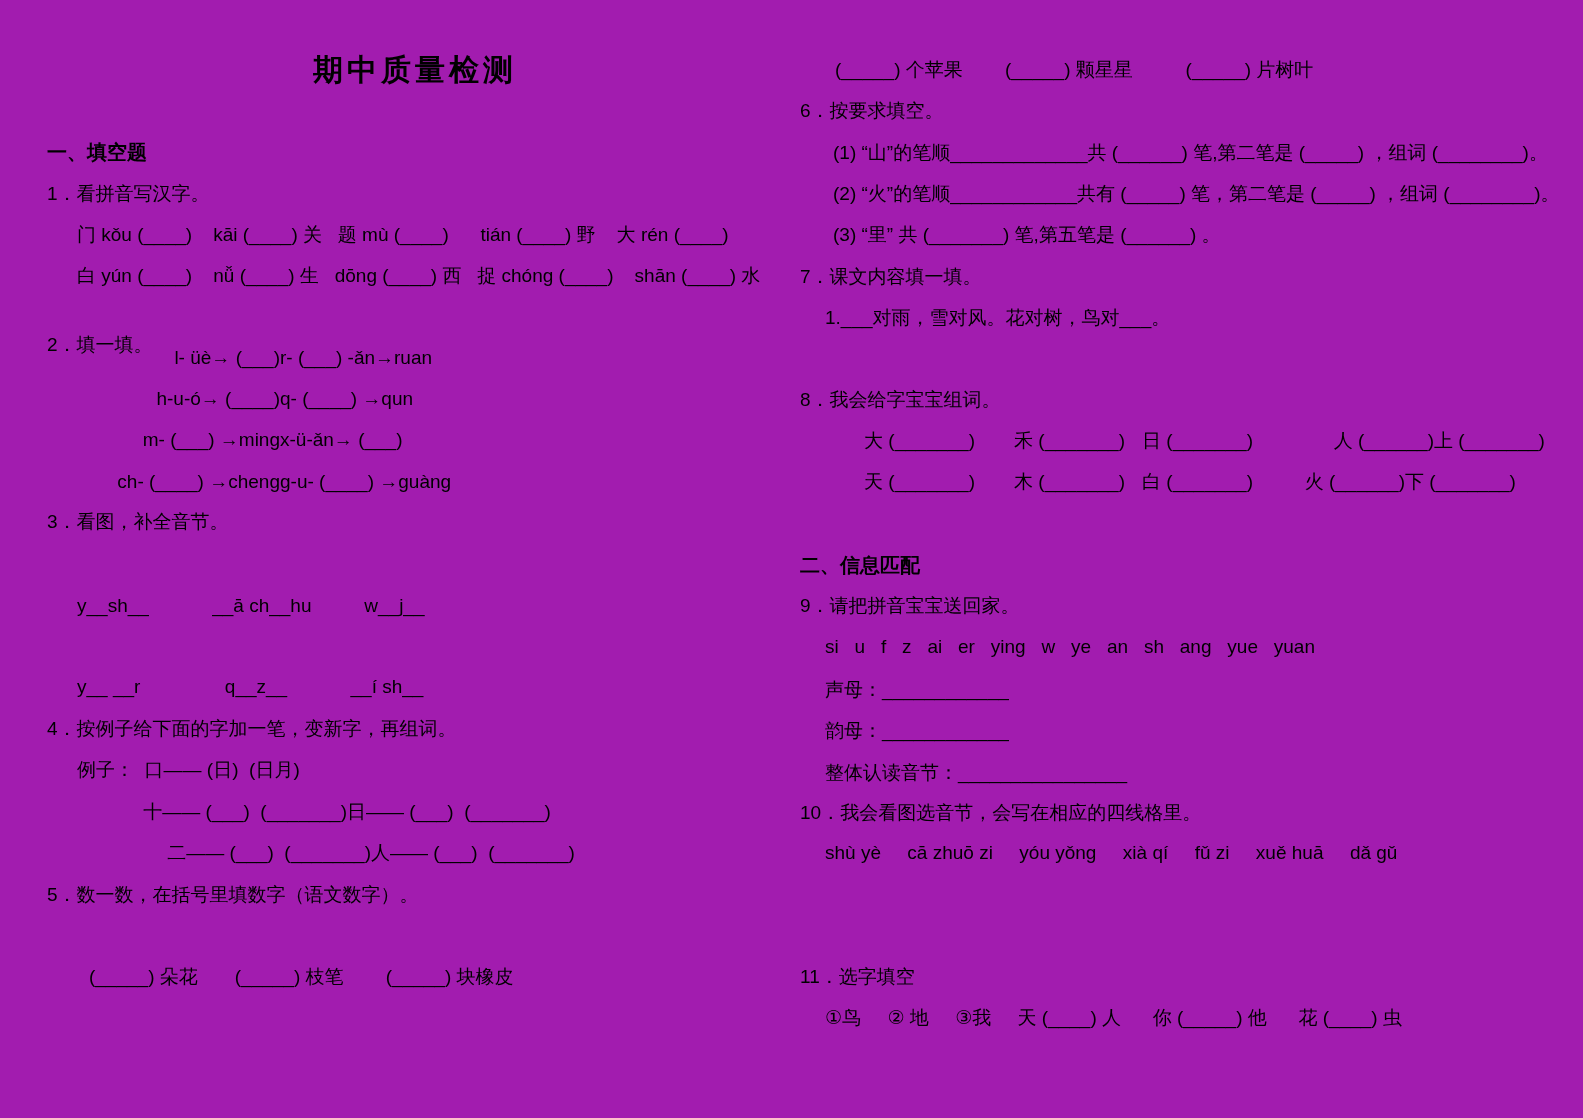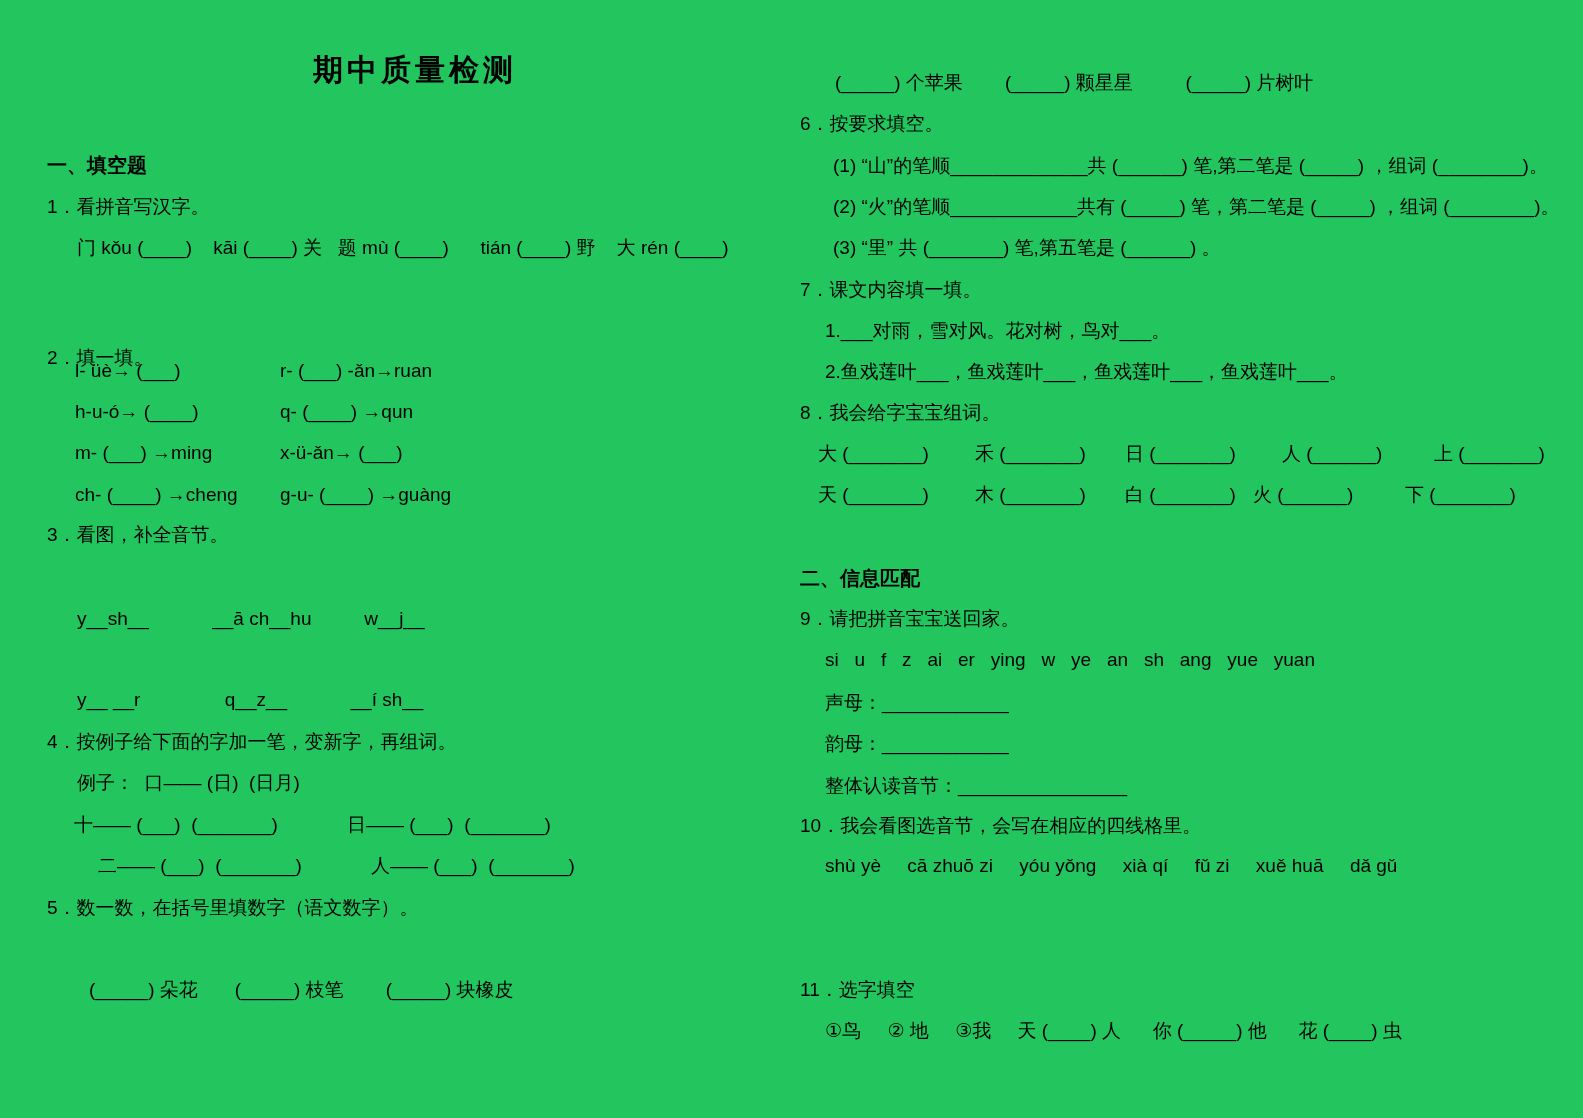--- a/index.html
+++ b/index.html
@@ -1,34 +1,34 @@
 <!DOCTYPE html>
 <html><head>
 <meta charset="utf-8">
 <style>
   html,body{margin:0;padding:0;background:#e8e8e8;}
   .page{
     position:relative;
     width:1583px;height:1118px;
-    background:#22c55e;
+    background:#a21caf;
     color:#000;
     font-family:"Liberation Sans","DejaVu Sans",sans-serif;
     overflow:hidden;
   }
   .title{
     position:absolute;
     left:0;top:50px;width:830px;
     text-align:center;
     font-family:"Liberation Serif","DejaVu Serif",serif;
     font-weight:bold;
     font-size:30px;
     letter-spacing:4px;
     white-space:pre;
   }
-  .col{position:absolute;top:13px;height:910px;}
+  .col{position:absolute;top:0;height:910px;text-align:right;}
   .col.left{left:47px;width:745px;}
   .col.right{left:800px;width:783px;}
   .ln{
     position:absolute;
     white-space:pre;
     font-size:19px;
     line-height:28px;
   }
   .ln.bold{font-weight:bold;font-size:20px;}
   .cell{display:inline-block;white-space:pre;vertical-align:top;}
@@ -38,20 +38,21 @@
 
 <div class="page">
 
   <div class="title">期中质量检测</div>
 
   <div class="col left">
     <div class="ln bold" style="top:138px;left:0;">一、填空题</div>
 
     <div class="ln" style="top:180px;left:0;">1．看拼音写汉字。</div>
     <div class="ln" style="top:221px;left:30px;">门 kǒu (____)    kāi (____) 关   题 mù (____)      tián (____) 野    大 rén (____)</div>
+    <div class="ln" style="top:262px;left:30px;">白 yún (____)    nǚ (____) 生   dōng (____) 西   捉 chóng (____)    shān (____) 水</div>
 
     <div class="ln" style="top:303px;left:0;margin-top:28px;">2．填一填。</div>
     <div class="ln" style="top:344px;left:28px;"><span class="cell" style="width:205px;">l- üè→ (___)</span><span class="cell">r- (___) -ǎn→ruan</span></div>
     <div class="ln" style="top:426px;left:28px;"><span class="cell" style="width:205px;">m- (___) →ming</span><span class="cell">x-ü-ǎn→ (___)</span></div>
     <div class="ln" style="top:385px;left:28px;"><span class="cell" style="width:205px;">h-u-ó→ (____)</span><span class="cell">q- (____) →qun</span></div>
     <div class="ln" style="top:468px;left:28px;"><span class="cell" style="width:205px;">ch- (____) →cheng</span><span class="cell">g-u- (____) →guàng</span></div>
 
     <div class="ln" style="top:508px;left:0;">3．看图，补全音节。</div>
     <div class="ln" style="top:592px;left:30px;">y__sh__            __ā ch__hu          w__j__</div>
     <div class="ln" style="top:673px;left:30px;">y__ __r                q__z__            __í sh__</div>
@@ -68,21 +69,20 @@
   <div class="col right">
     <div class="ln" style="top:56px;left:35px;">(_____) 个苹果        (_____) 颗星星          (_____) 片树叶</div>
 
     <div class="ln" style="top:97px;left:0;">6．按要求填空。</div>
     <div class="ln" style="top:139px;left:33px;">(1) “山”的笔顺_____________共 (______) 笔,第二笔是 (_____) ，组词 (________)。</div>
     <div class="ln" style="top:180px;left:33px;">(2) “火”的笔顺____________共有 (_____) 笔，第二笔是 (_____) ，组词 (________)。</div>
     <div class="ln" style="top:221px;left:33px;">(3) “里” 共 (_______) 笔,第五笔是 (______) 。</div>
 
     <div class="ln" style="top:263px;left:0;">7．课文内容填一填。</div>
     <div class="ln" style="top:304px;left:25px;">1.___对雨，雪对风。花对树，鸟对___。</div>
-    <div class="ln" style="top:345px;left:25px;">2.鱼戏莲叶___，鱼戏莲叶___，鱼戏莲叶___，鱼戏莲叶___。</div>
 
     <div class="ln" style="top:386px;left:0;">8．我会给字宝宝组词。</div>
     <div class="ln" style="top:427px;left:18px;"><span class="cell" style="width:157px;">大 (_______)</span><span class="cell" style="width:150px;">禾 (_______)</span><span class="cell" style="width:128px;">日 (_______)</span><span class="cell" style="width:152px;margin-left:29px;">人 (______)</span><span class="cell">上 (_______)</span></div>
     <div class="ln" style="top:468px;left:18px;"><span class="cell" style="width:157px;">天 (_______)</span><span class="cell" style="width:150px;">木 (_______)</span><span class="cell" style="width:128px;">白 (_______)</span><span class="cell" style="width:152px;">火 (______)</span><span class="cell">下 (_______)</span></div>
 
     <div class="ln bold" style="top:551px;left:0;">二、信息匹配</div>
 
     <div class="ln" style="top:592px;left:0;">9．请把拼音宝宝送回家。</div>
     <div class="ln" style="top:633px;left:25px;">si   u   f   z   ai   er   ying   w   ye   an   sh   ang   yue   yuan</div>
     <div class="ln" style="top:676px;left:25px;">声母：____________</div>

